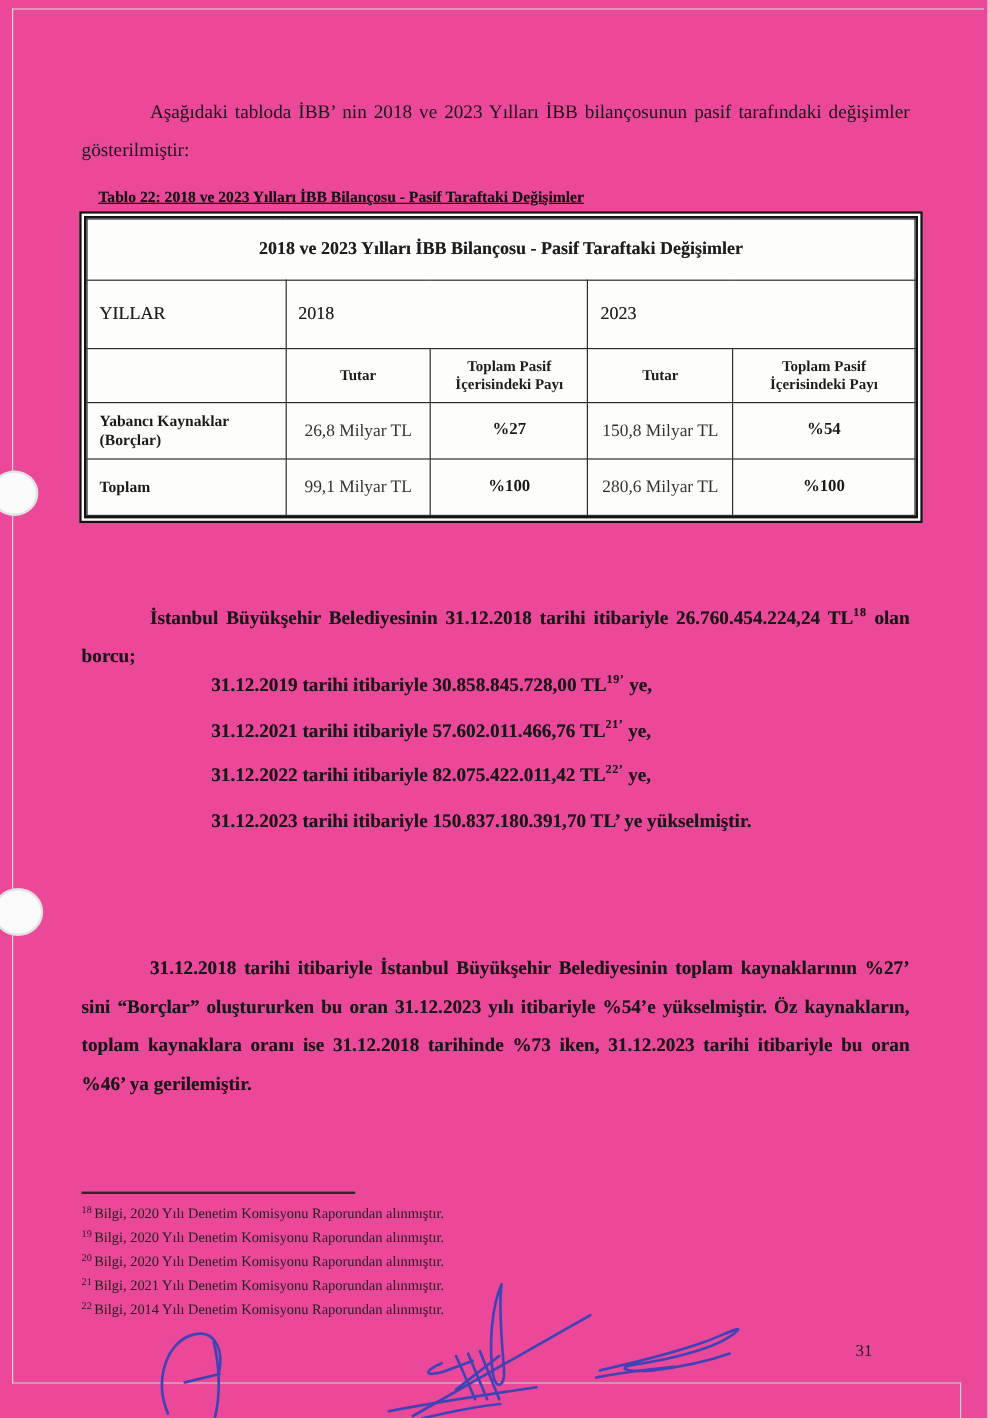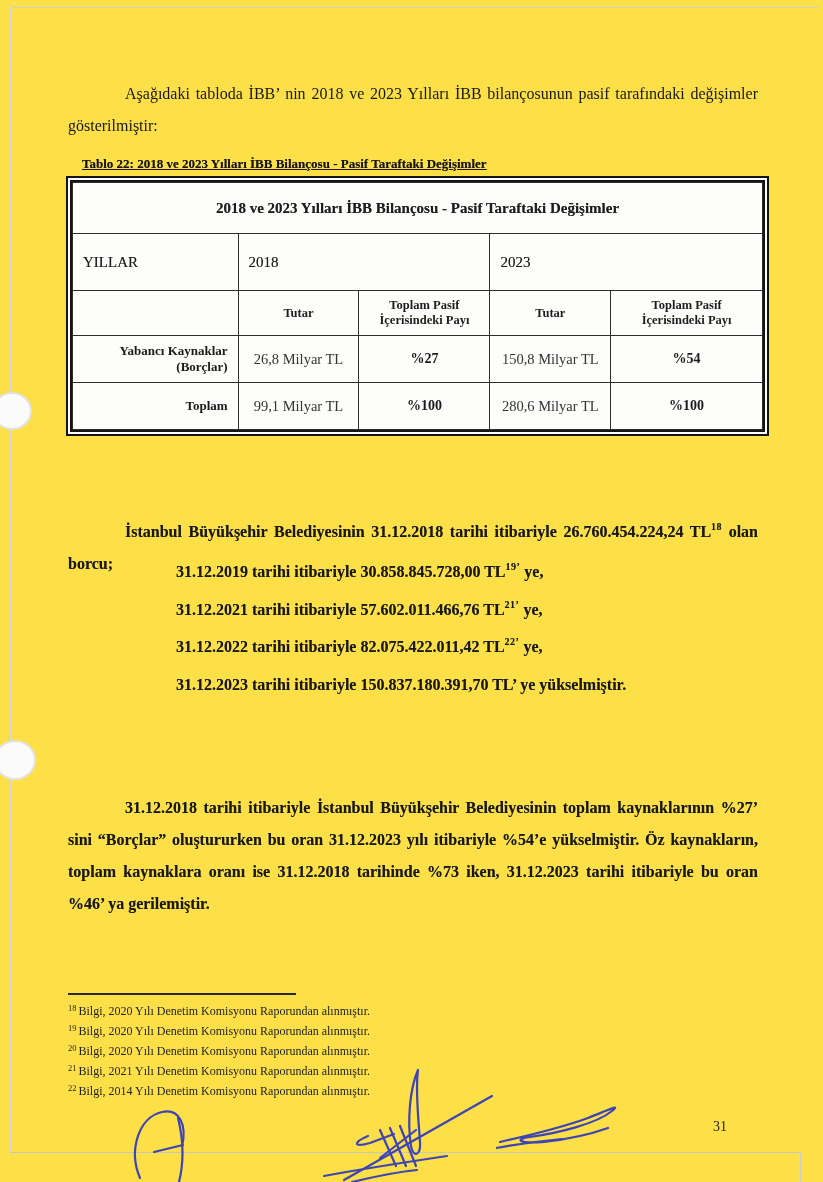--- a/index.html
+++ b/index.html
@@ -1,18 +1,18 @@
 <!DOCTYPE html>
 <html><head>
 <meta charset="utf-8">
 <style>
   html,body{margin:0;padding:0;background:#ffffff;}
   #page{
     position:relative;width:823px;height:1182px;overflow:hidden;
-    background:#fde047;color:#1b1b1b;
+    background:#ec4899;color:#1b1b1b;
     font-family:"Liberation Serif","DejaVu Serif",serif;
   }
   
   .edge{position:absolute;background:#cfcfcf;}
   .hole{position:absolute;border:2px solid #e2e2e2;background:#fbfbfb;border-radius:50%;}
   
   .para{
     position:absolute;left:68px;width:690px;
     font-size:16px;line-height:32px;text-align:justify;
     color:#181818;
@@ -42,21 +42,21 @@
   }
   tr.t-years td{
     text-align:left;font-weight:normal;font-size:15px;height:52px;
     text-shadow:0 0 .4px rgba(0,0,0,.5);
   }
   tr.t-sub td{
     text-align:center;font-weight:bold;font-size:12.5px;line-height:15px;height:40px;
   }
   tr.t-data td{height:42px;font-size:14.5px;text-align:center;color:#333;}
   tr.t-data td.rowlabel{
-    text-align:right;font-weight:bold;font-size:13px;line-height:16px;color:#1a1a1a;
+    text-align:left;font-weight:bold;font-size:13px;line-height:16px;color:#1a1a1a;
   }
   tr.t-data td.pct{font-weight:bold;font-size:14px;color:#1a1a1a;}
   
   .debt-list{position:absolute;left:176px;top:556px;width:580px;}
   .debt-item{
     font-size:16px;line-height:32px;font-weight:bold;margin-bottom:5.5px;
     color:#181818;text-shadow:0 0 .5px rgba(0,0,0,.45);white-space:nowrap;
   }
   
   .fnsep{position:absolute;left:68px;top:993px;width:228px;height:2px;background:#2a2a2a;}
@@ -120,21 +120,21 @@
         <td class="rowlabel">Toplam</td>
         <td>99,1 Milyar TL</td>
         <td class="pct">%100</td>
         <td>280,6 Milyar TL</td>
         <td class="pct">%100</td>
       </tr>
     </tbody>
       </table>
   </div>
 
-  <p class="para bold indent" style="top:490px;margin-top:26px;"><span>İstanbul Büyükşehir Belediyesinin 31.12.2018 tarihi itibariyle 26.760.454.224,24 TL</span><sup class="fn">18</sup><span> olan borcu;</span></p>
+  <p class="para bold indent" style="top:474px;margin-top:26px;"><span>İstanbul Büyükşehir Belediyesinin 31.12.2018 tarihi itibariyle 26.760.454.224,24 TL</span><sup class="fn">18</sup><span> olan borcu;</span></p>
 
   <div class="debt-list">
     <div class="debt-item"><span>31.12.2019 tarihi itibariyle 30.858.845.728,00 TL</span><sup class="fn">19’</sup><span> ye,</span></div>
     <div class="debt-item"><span>31.12.2021 tarihi itibariyle 57.602.011.466,76 TL</span><sup class="fn">21’</sup><span> ye,</span></div>
     <div class="debt-item"><span>31.12.2022 tarihi itibariyle 82.075.422.011,42 TL</span><sup class="fn">22’</sup><span> ye,</span></div>
     <div class="debt-item"><span>31.12.2023 tarihi itibariyle 150.837.180.391,70 TL’ ye yükselmiştir.</span></div>
   </div>
 
   <p class="para bold indent" style="top:776px;">31.12.2018 tarihi itibariyle İstanbul Büyükşehir Belediyesinin toplam kaynaklarının %27’ sini “Borçlar” oluştururken bu oran 31.12.2023 yılı itibariyle %54’e yükselmiştir. Öz kaynakların, toplam kaynaklara oranı ise 31.12.2018 tarihinde %73 iken, 31.12.2023 tarihi itibariyle bu oran %46’ ya gerilemiştir.</p>
 

